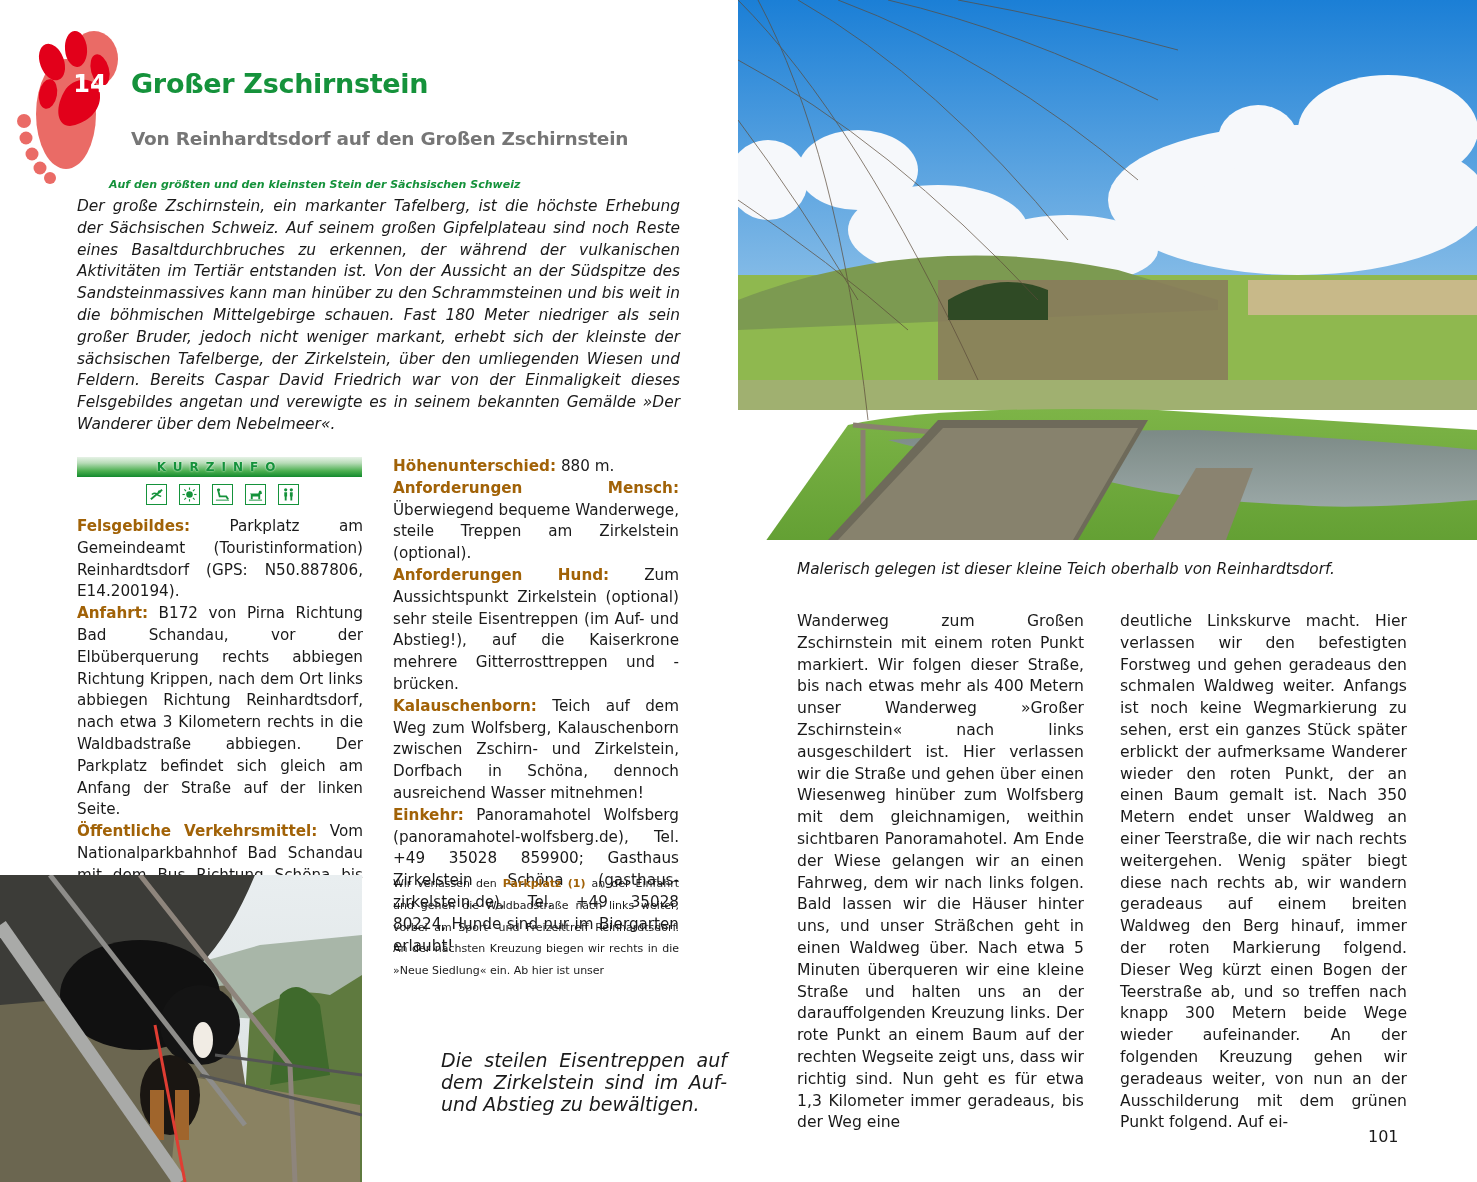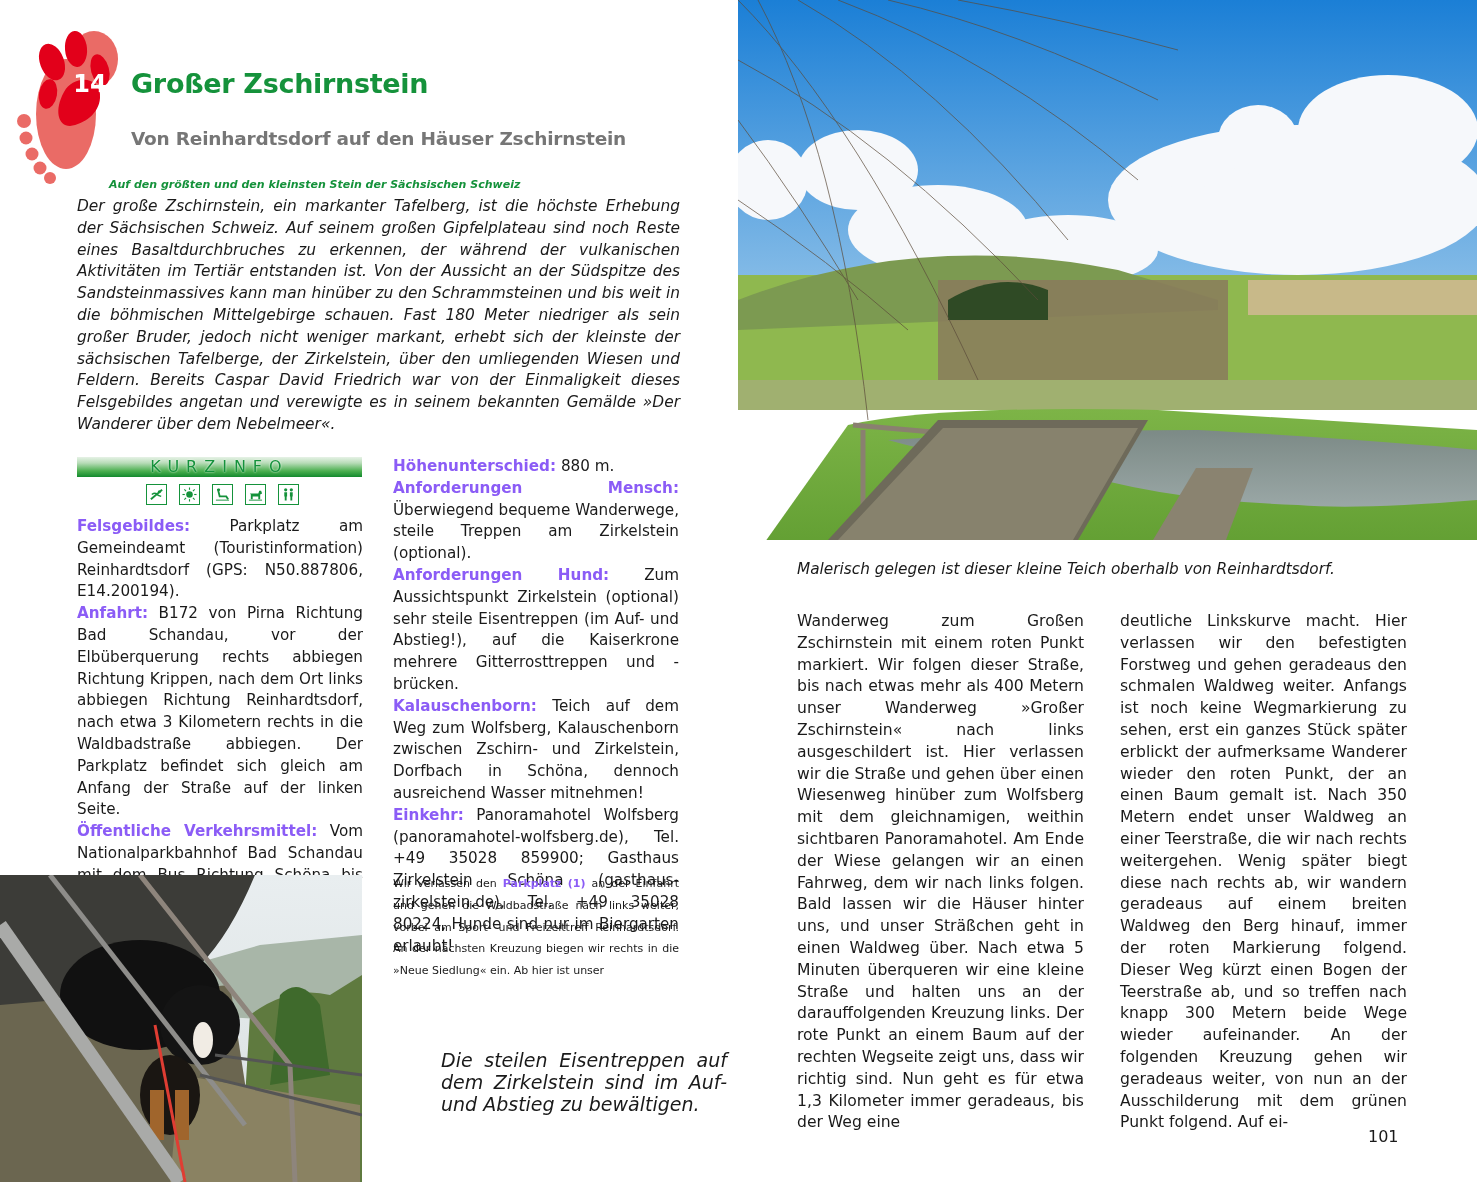--- a/index.html
+++ b/index.html
@@ -1,33 +1,33 @@
 <!DOCTYPE html>
 <html><head>
 <meta charset="utf-8">
 <style>
   html, body { margin:0; padding:0; }
   body { width:1477px; height:1182px; background:#ffffff; position:relative; overflow:hidden;
          font-family:"DejaVu Sans", sans-serif; color:#1a1a1a; }
   .abs { position:absolute; }
   .body-text { font-size:15.2px; line-height:21.8px; text-align:justify; }
-  .body-text span.lbl { font-weight:bold; color:#8b5cf6; }
+  .body-text span.lbl { font-weight:bold; color:#a16207; }
   
   #foot-logo { left:14px; top:14px; width:130px; height:170px; }
   #tour-number { left:62px; top:70px; font-size:24px; font-weight:bold; color:#ffffff; width:56px; text-align:center; }
   #page-title { left:131px; top:68px; font-size:27px; font-weight:bold; color:#15923b; letter-spacing:-0.3px; }
   #subtitle { left:131px; top:128px; font-size:18.5px; font-weight:bold; color:#767676; letter-spacing:-0.2px; }
   
   #intro { left:77px; top:174px; width:603px; font-style:italic; }
   #intro-heading { font-size:11px; line-height:22px; font-weight:bold; color:#15923b;margin-left:32px; }
   #intro-text { font-size:15.4px; line-height:21.8px; text-align:justify; }
   
   #kurzinfo-bar { left:77px; top:457px; width:285px; height:20px;
      background:linear-gradient(to bottom,#e6f2e6 0%,#b8dcb8 30%,#4caf50 70%,#138a2e 100%); }
-  #kurzinfo-title { width:100%; text-align:center; font-size:16px; font-weight:normal; letter-spacing:7px; color:#15923b; line-height:20px;
+  #kurzinfo-title { width:100%; text-align:center; font-size:12px; font-weight:bold; letter-spacing:7px; color:#15923b; line-height:20px;
      text-shadow:0 0 2px #ffffff; }
   #icons { left:146px; top:484px; display:flex; gap:12px; }
   .kicon { width:19px; height:19px; border:1px solid #15923b; display:flex; align-items:center; justify-content:center; background:#fff; }
   .kicon svg { width:15px; height:15px; }
   #col1 { left:77px; top:516px; width:286px; }
   #col2 { left:393px; top:456px; width:286px; }
   #col2-walk { left:393px; top:873px; width:286px; }
   #col2-caption { left:393px; top:1050px; width:286px; font-style:italic; }
   
   #photo-dog { left:0; top:875px; width:362px; height:307px; overflow:hidden; }
@@ -51,21 +51,21 @@
   <ellipse cx="80" cy="45" rx="24" ry="28" fill="#ea6b66"></ellipse>
 
   <ellipse cx="38" cy="48" rx="12" ry="19" fill="#e2001a" transform="rotate(-20 38 48)"></ellipse>
   <ellipse cx="62" cy="35" rx="11" ry="18" fill="#e2001a" transform="rotate(-5 62 35)"></ellipse>
   <ellipse cx="86" cy="56" rx="9" ry="16" fill="#e2001a" transform="rotate(-15 86 56)"></ellipse>
   <ellipse cx="34" cy="80" rx="9" ry="15" fill="#e2001a" transform="rotate(10 34 80)"></ellipse>
   <path d="M50 78 C60 60 88 62 86 84 C85 100 70 110 56 112 C44 112 40 96 50 78 Z" fill="#e2001a"></path>
 </svg>
 <div id="tour-number" class="abs">14</div>
 <div id="page-title" class="abs">Großer Zschirnstein</div>
-<div id="subtitle" class="abs">Von Reinhardtsdorf auf den Häuser Zschirnstein</div>
+<div id="subtitle" class="abs">Von Reinhardtsdorf auf den Großen Zschirnstein</div>
 
 <div id="intro" class="abs">
   <div id="intro-heading">Auf den größten und den kleinsten Stein der Sächsischen Schweiz</div>
   <div id="intro-text">Der große Zschirnstein, ein markanter Tafelberg, ist die höchste Erhebung der Sächsischen Schweiz. Auf seinem großen Gipfelplateau sind noch Reste eines Basaltdurchbruches zu erkennen, der während der vulkanischen Aktivitäten im Tertiär entstanden ist. Von der Aussicht an der Südspitze des Sandsteinmassives kann man hinüber zu den Schrammsteinen und bis weit in die böhmischen Mittelgebirge schauen. Fast 180 Meter niedriger als sein großer Bruder, jedoch nicht weniger markant, erhebt sich der kleinste der sächsischen Tafelberge, der Zirkelstein, über den umliegenden Wiesen und Feldern. Bereits Caspar David Friedrich war von der Einmaligkeit dieses Felsgebildes angetan und verewigte es in seinem bekannten Gemälde »Der Wanderer über dem Nebelmeer«.</div>
 </div>
 
 <div id="kurzinfo-bar" class="abs">
   <div id="kurzinfo-title">KURZINFO</div>
 </div>
 <div id="icons" class="abs">

